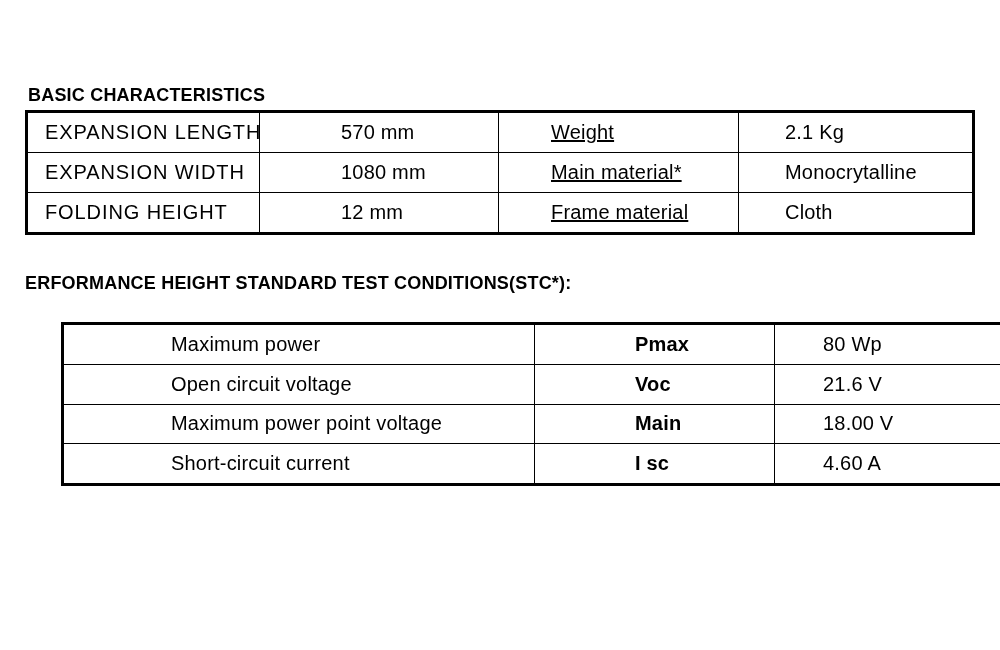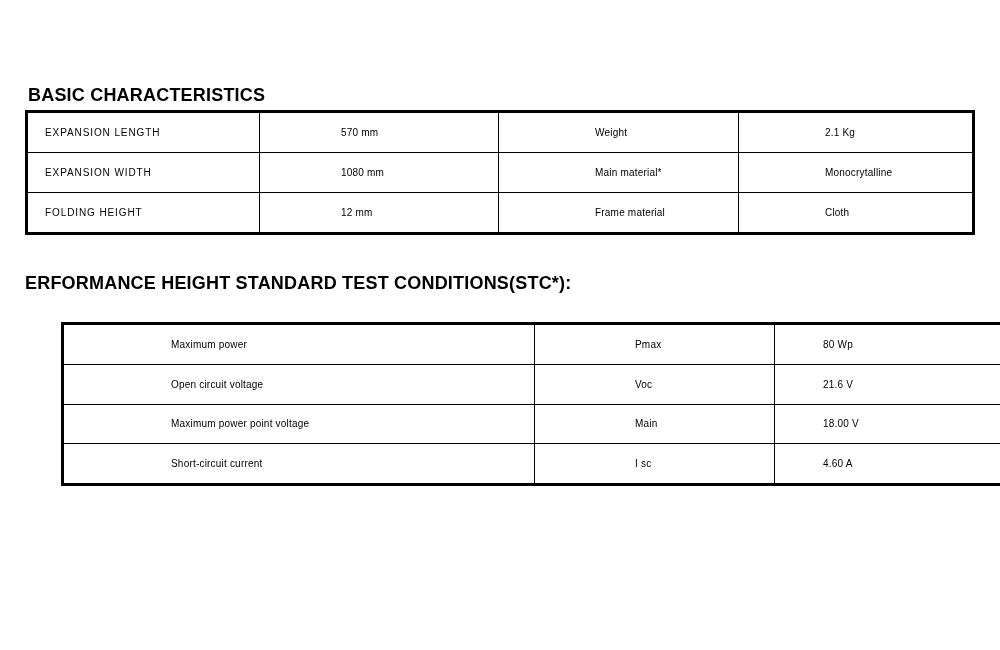--- a/index.html
+++ b/index.html
@@ -29,41 +29,41 @@
   table.spec {
     position: absolute;
     border-collapse: collapse;
     table-layout: fixed;
     background: #ffffff;
     border: 3px solid #000000;
   }
   table.spec td {
     border: 1.5px solid #000000;
     vertical-align: middle;
-    font-size: 10px;
+    font-size: 20px;
     letter-spacing: 0.2px;
     white-space: nowrap;
     overflow: hidden;
     padding: 0;
     color: #000000;
   }
 
   
   #basic-table { left: 25px; top: 110px; width: 947px; }
   #basic-table td { height: 39px; }
   #basic-table td.c1 { padding-left: 17px; letter-spacing: 0.9px; }
   #basic-table td.c2 { padding-left: 81px; }
-  #basic-table td.c3 { padding-left: 96px; }
-  #basic-table td.c4 { padding-left: 86px; }
+  #basic-table td.c3 { padding-left: 52px; text-decoration: underline; }
+  #basic-table td.c4 { padding-left: 46px; }
 
   
   #performance-table { left: 25px; top: 322px; width: 947px; margin-left: 36px; }
   #performance-table td { height: 38.8px; }
   #performance-table td.c1 { padding-left: 107px; }
-  #performance-table td.c2 { padding-left: 100px; }
+  #performance-table td.c2 { padding-left: 100px; font-weight: bold; }
   #performance-table td.c3 { padding-left: 48px; }
 </style>
 </head>
 <body>
 
 <div id="title-basic" class="section-title">BASIC CHARACTERISTICS</div>
 
 <table id="basic-table" class="spec">
   <colgroup>
     <col style="width:233px">

